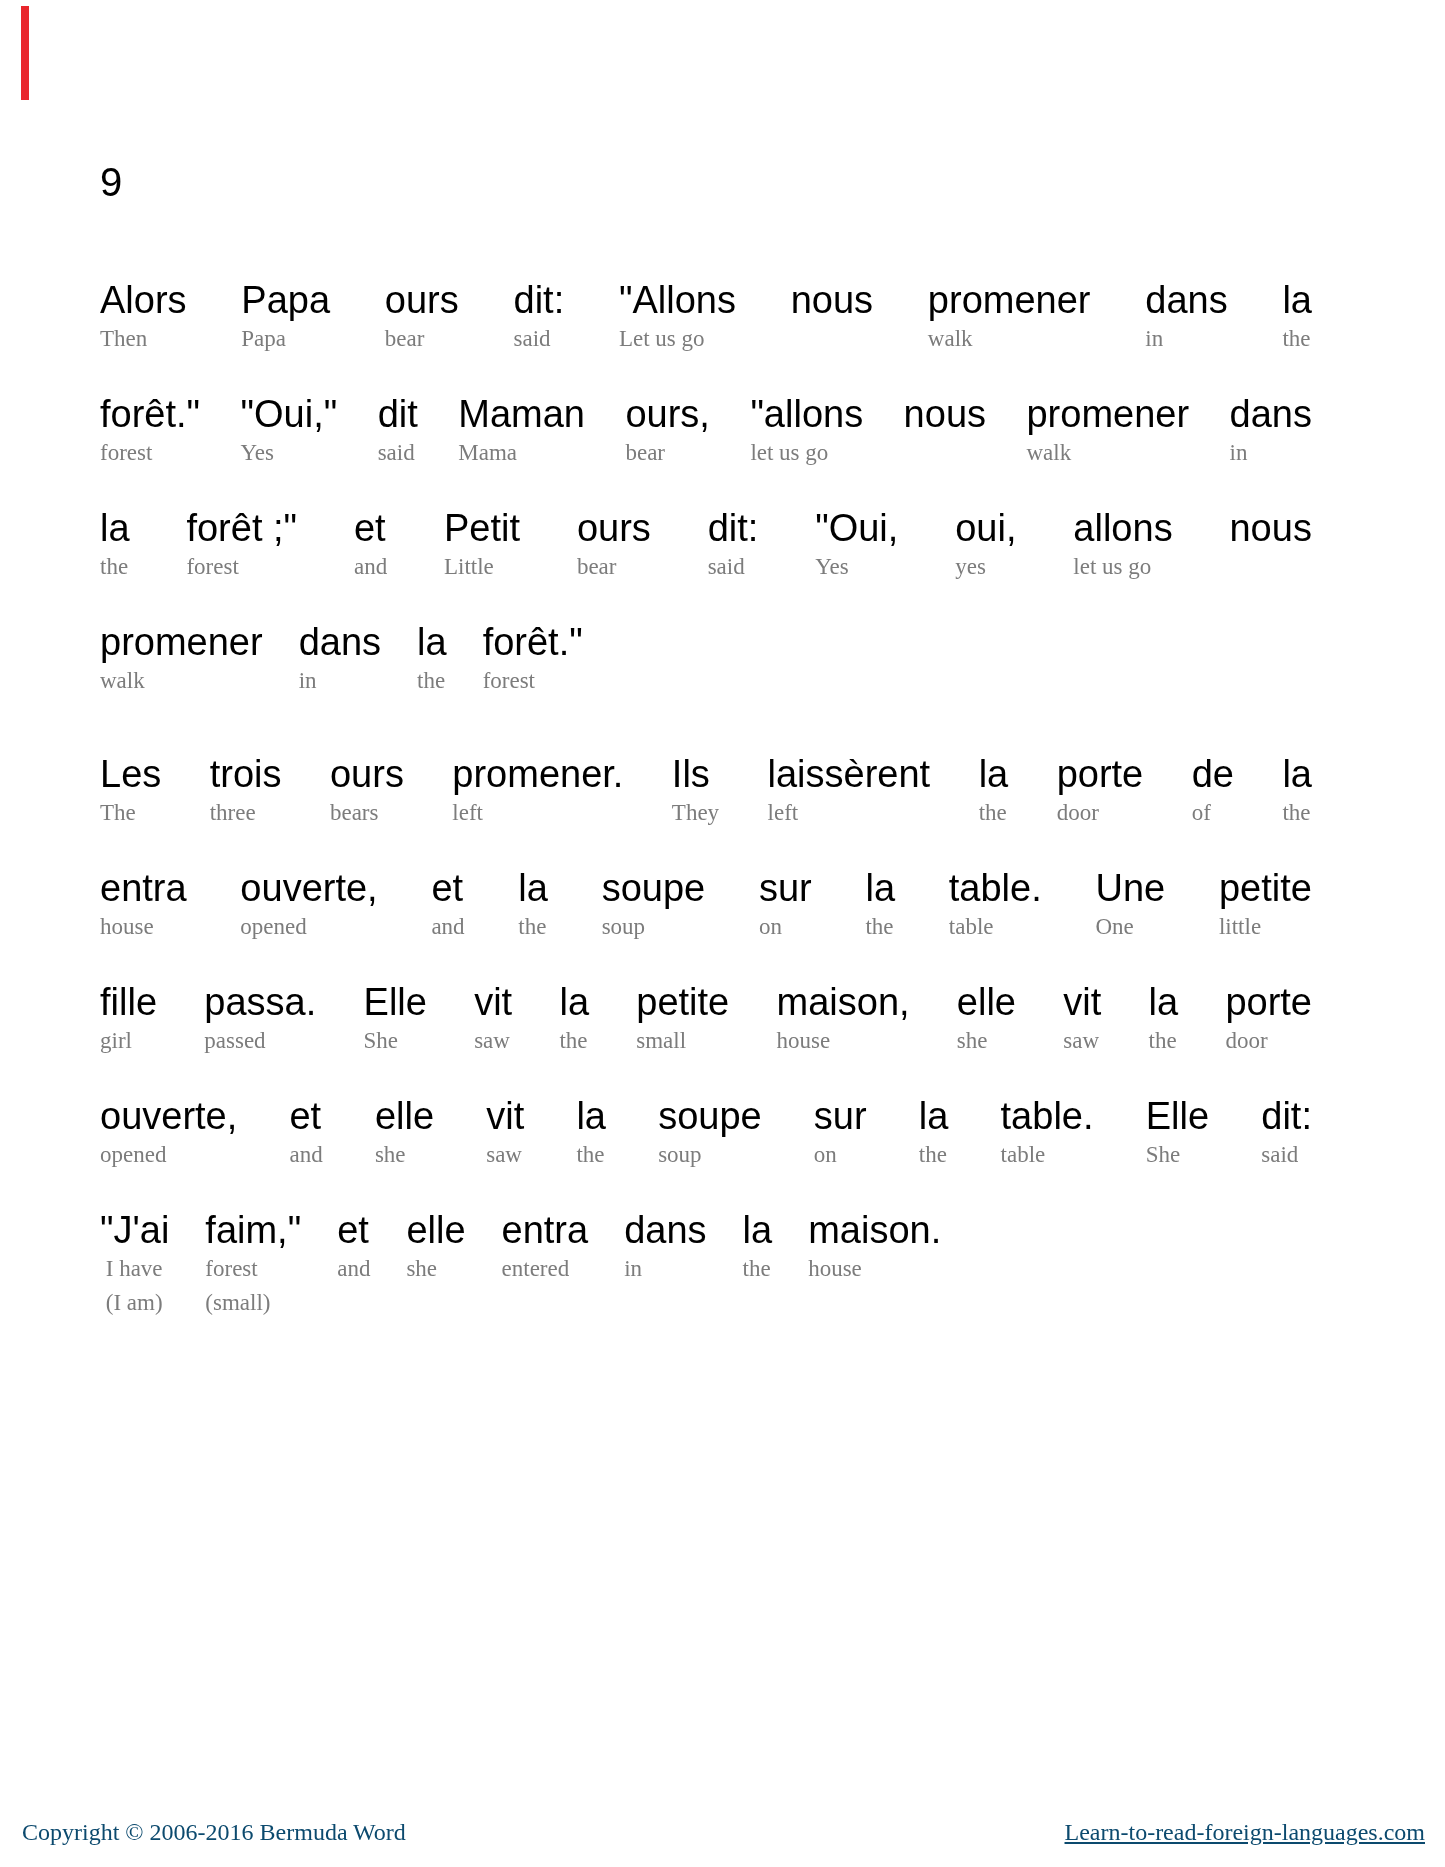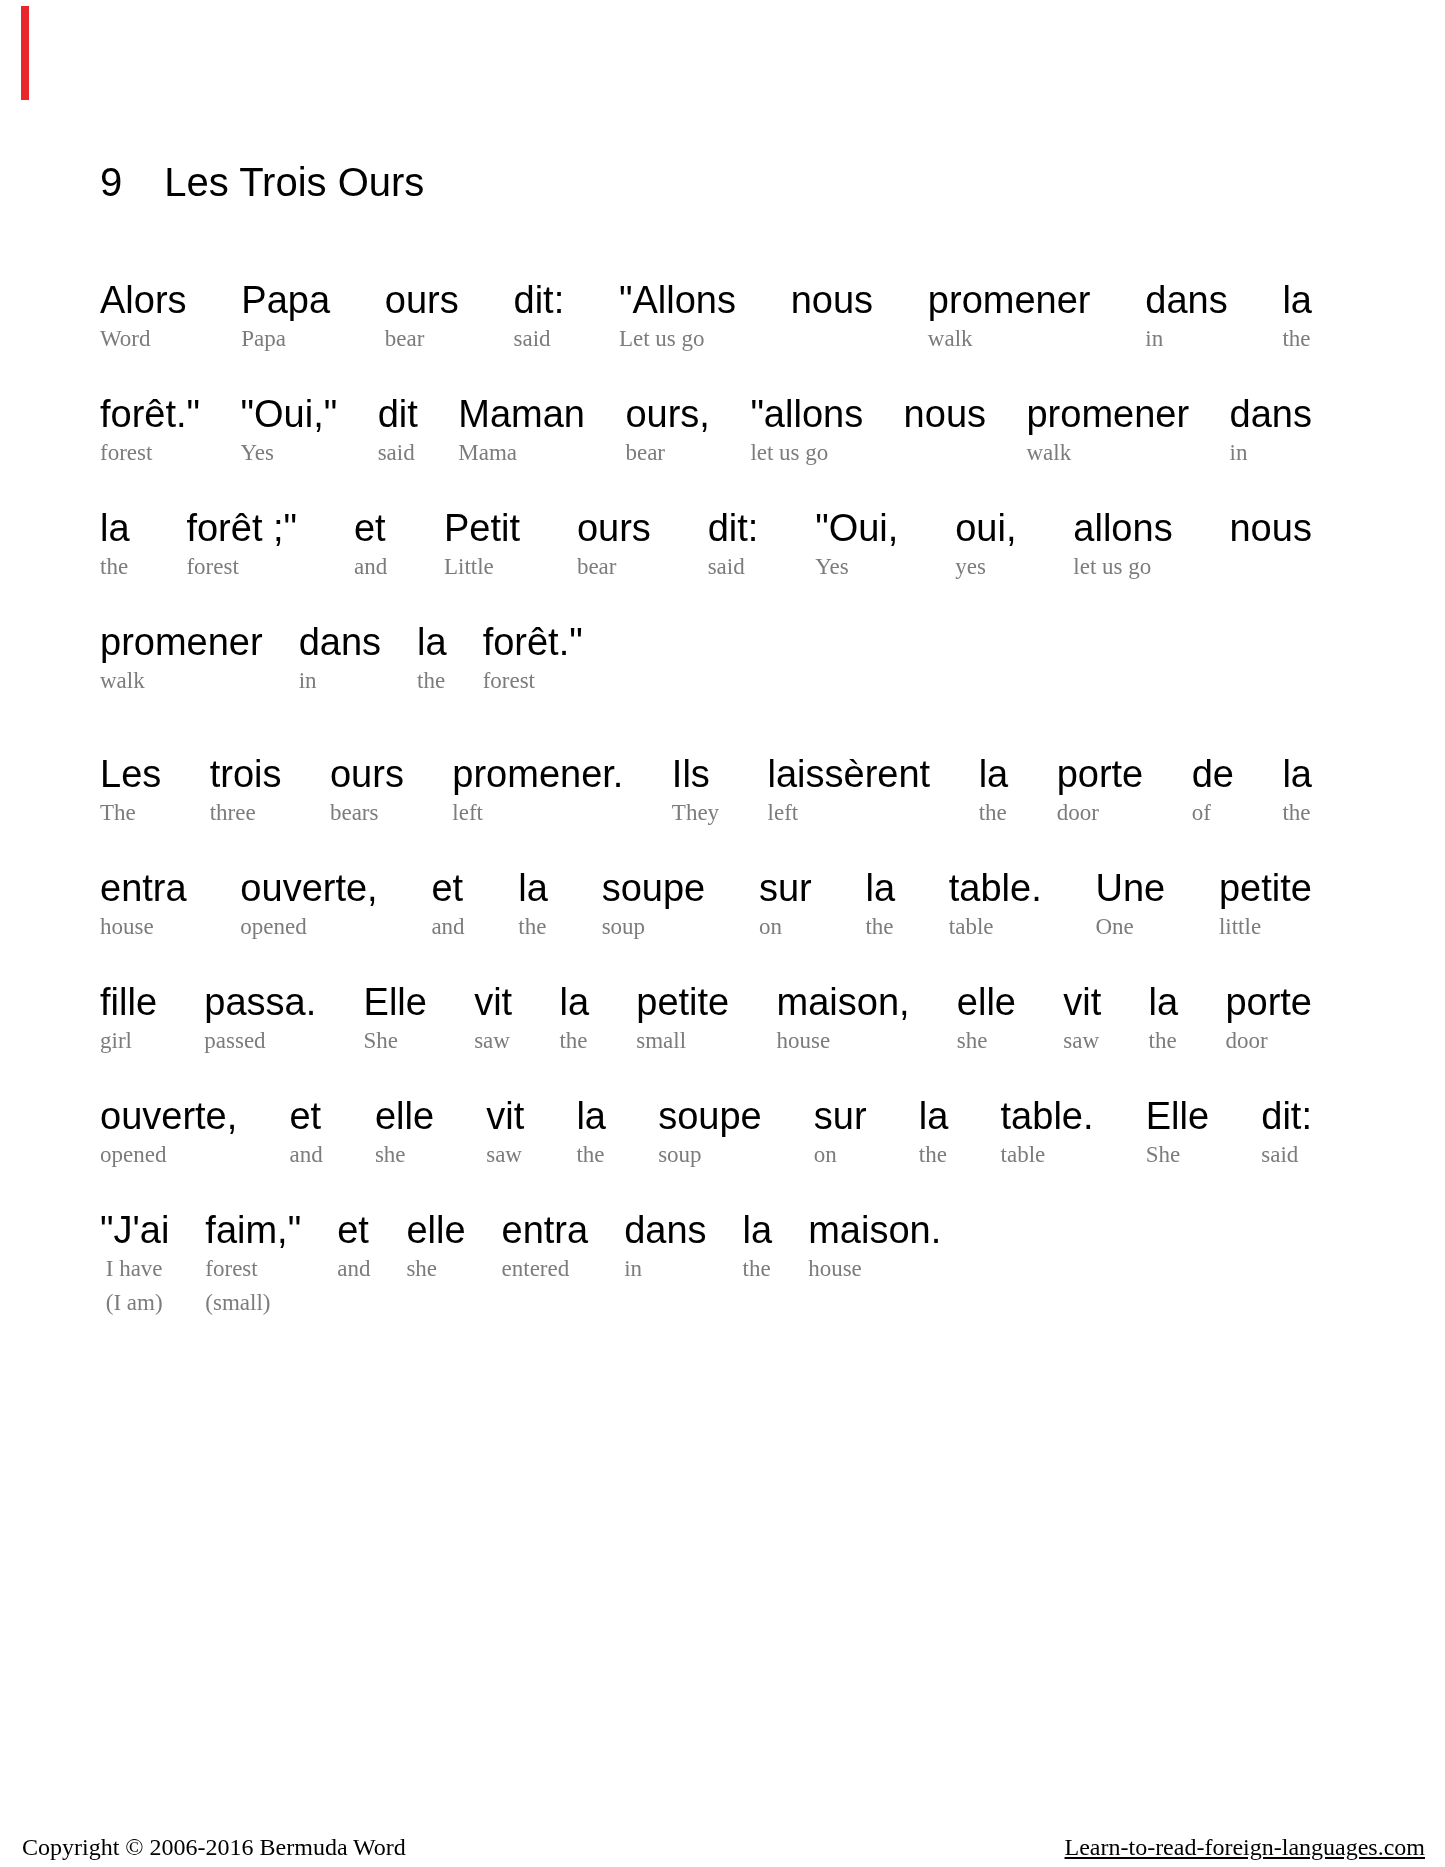--- a/index.html
+++ b/index.html
@@ -53,44 +53,43 @@
     font-size: 23px;
     line-height: 30px;
     margin-top: 2px;
     color: #7c7c7c;
     white-space: pre;
     min-height: 30px;
   }
   .en2 { margin-top: 4px; }
   .footer-left, .footer-right {
     position: absolute;
-    bottom: 6px;
+    bottom: 21px;
     font-family: "Liberation Serif", serif;
     font-size: 24px;
-    color: #000000;
+    color: #0c4a6e;
   }
   .footer-left { left: 22px; }
   .footer-right { right: 20px; text-decoration: underline; }
 </style>
 </head>
 <body>
 
 <div class="red-mark"></div>
 
 <div class="content">
   <div class="page-title">
     <span class="title-number">9</span>
-    <span>Les Trois Ours</span>
   </div>
   <div>
       <div class="paragraph paragraph-1">
         <div class="line justified">
           <div class="word">
             <span class="fr">Alors</span>
-            <span class="en">Word</span>
+            <span class="en">Then</span>
           </div>
           <div class="word">
             <span class="fr">Papa</span>
             <span class="en">Papa</span>
           </div>
           <div class="word">
             <span class="fr">ours</span>
             <span class="en">bear</span>
           </div>
           <div class="word">

